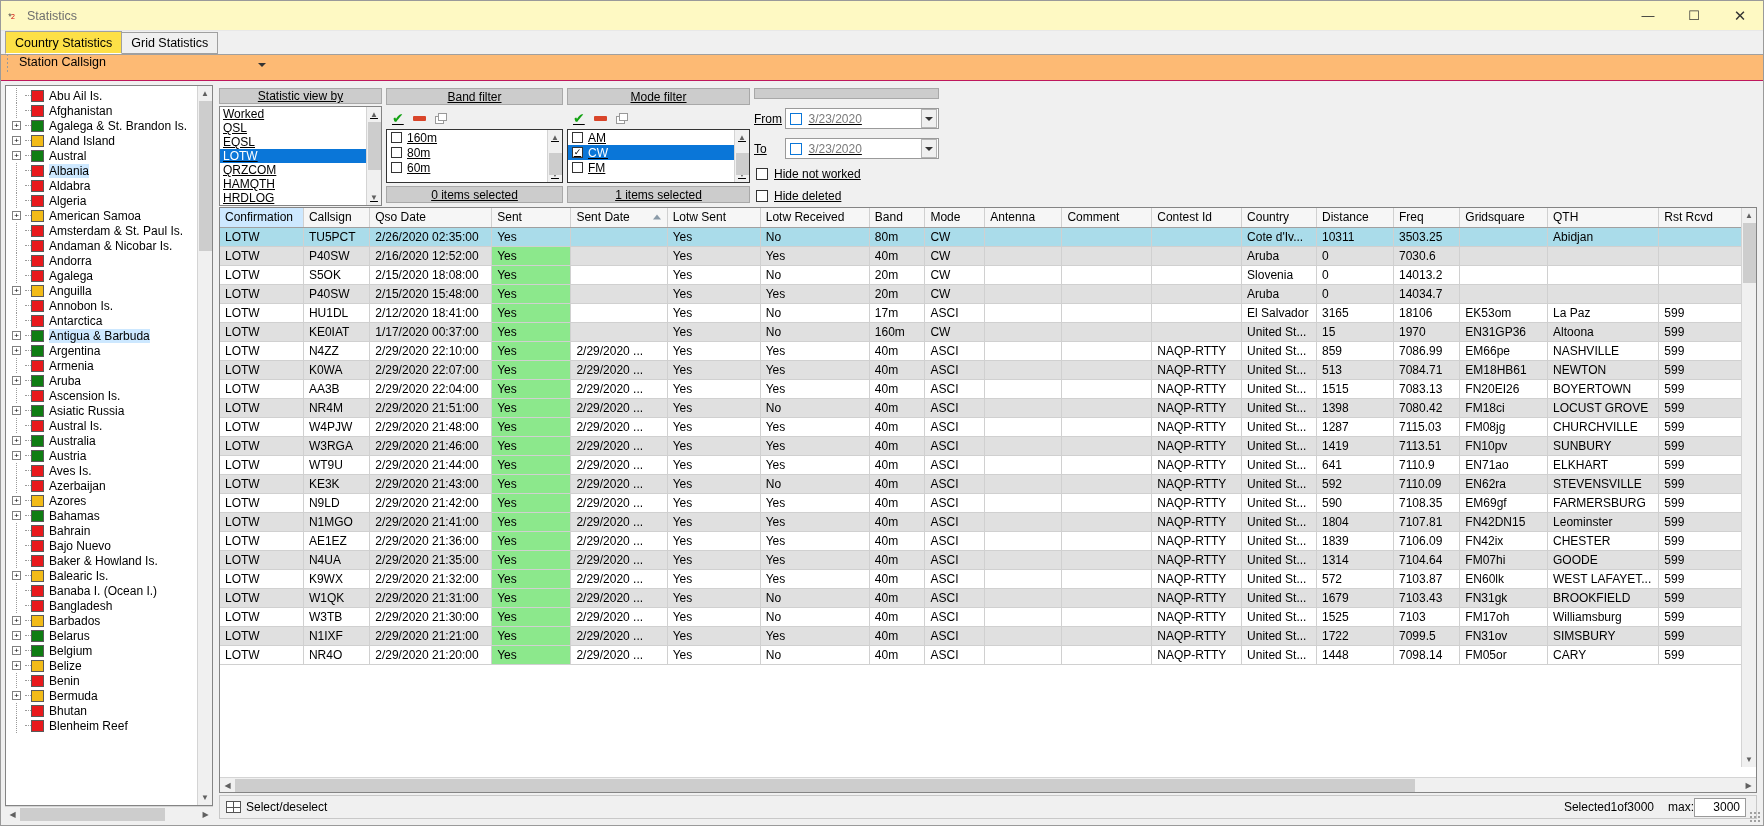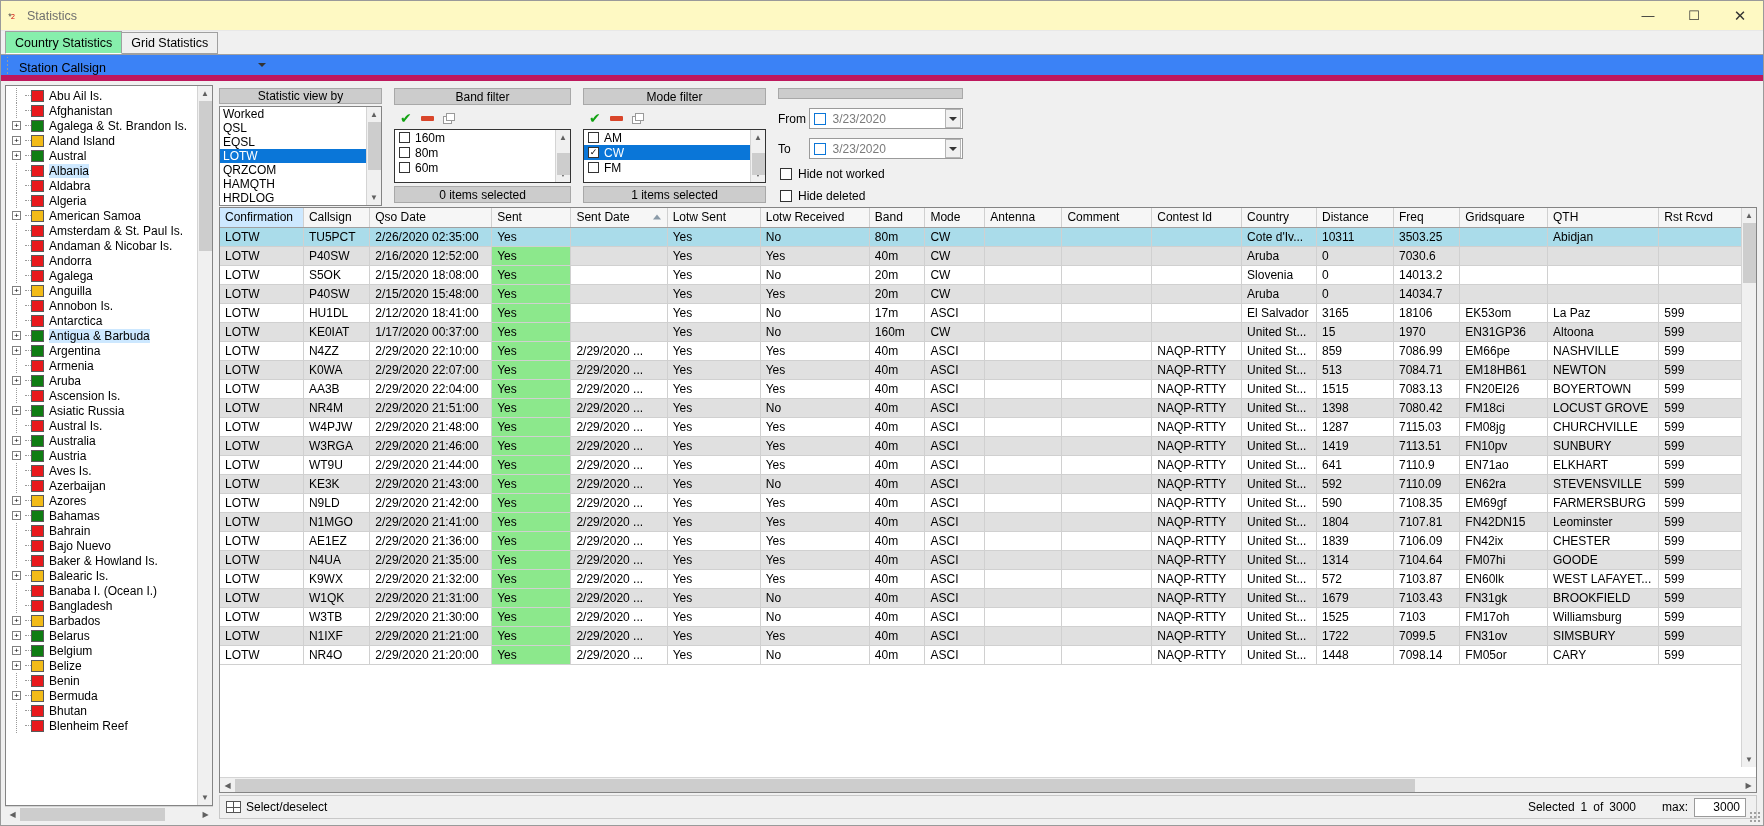--- a/index.html
+++ b/index.html
@@ -51,32 +51,32 @@
   }
   .tab {
     height: 22px; padding: 0 9px;
     display: flex; align-items: center;
     font-size: 12.5px;
     border: 1px solid #a0a0a0;
     background: #f0f0f0;
     margin-right: -1px;
   }
   .tab.active {
-    background: #86efac;
+    background: #fde047;
     height: 23px;
     border-bottom: 1px solid #ffffff;
     position: relative; z-index: 2;
   }
 
   
   .stationbar {
     height: 26px; min-height: 26px;
-    display: flex; align-items: flex-end;
-    background: #3b82f6;
-    border-bottom: 6px solid #be185d;
+    display: flex; align-items: flex-start;
+    background: #fdba74;
+    border-bottom: 1px solid #be185d;
   }
   .gripper {
     width: 9px; height: 18px; margin-left: 3px;
     background-image: radial-gradient(#9a9a9a 1px, transparent 1px);
     background-size: 3px 4px;
     background-position: 2px 2px;
     background-repeat: repeat-y;
   }
   .station-label { margin-left: 6px; font-size: 12.5px; }
   .station-combo {
@@ -184,22 +184,23 @@
   
   .mainpanel {
     flex: 1; min-width: 0;
     display: flex; flex-direction: column;
     background: #f0f0f0;
   }
 
   
   .filterrow {
     height: 118px; min-height: 118px;
-    display: flex; gap: 12px;
+    display: flex; gap: 4px;
     padding: 3px 2px 0 2px;
+    text-decoration: underline;
   }
   .fgroup { display: flex; flex-direction: column; }
   .fgroup .ghead {
     height: 17px;
     background: #cccccc;
     border: 1px solid #a8a8a8;
     display: flex; align-items: center; justify-content: center;
     font-size: 12px;
   }
   .fgroup .gbody { flex: 1; display: flex; flex-direction: column; padding-top: 2px; }
@@ -361,21 +362,21 @@
     width: 15px; height: 12px; border: 1px solid #555; background: #fff;
     position: relative;
   }
   .sb-icon::before {
     content:""; position:absolute; left:6px; top:0; bottom:0; width:1px; background:#555;
   }
   .sb-icon::after {
     content:""; position:absolute; left:0; right:0; top:5px; height:1px; background:#555;
   }
   .sb-spacer { flex: 1; }
-  .sb-right { display: flex; align-items: center; gap: 6px; padding-right: 10px; }
+  .sb-right { display: flex; align-items: center; padding-right: 10px; }
   .maxbox {
     width: 52px; height: 19px; background: #fff;
     border: 1px solid #9a9a9a;
     display:flex; align-items:center; justify-content:flex-end;
     padding-right: 5px; font-size: 12px;
   }
   .resize-grip {
     position: absolute; right: 2px; bottom: 2px;
     width: 12px; height: 12px;
     background-image: radial-gradient(#a0a0a0 1px, transparent 1px);

